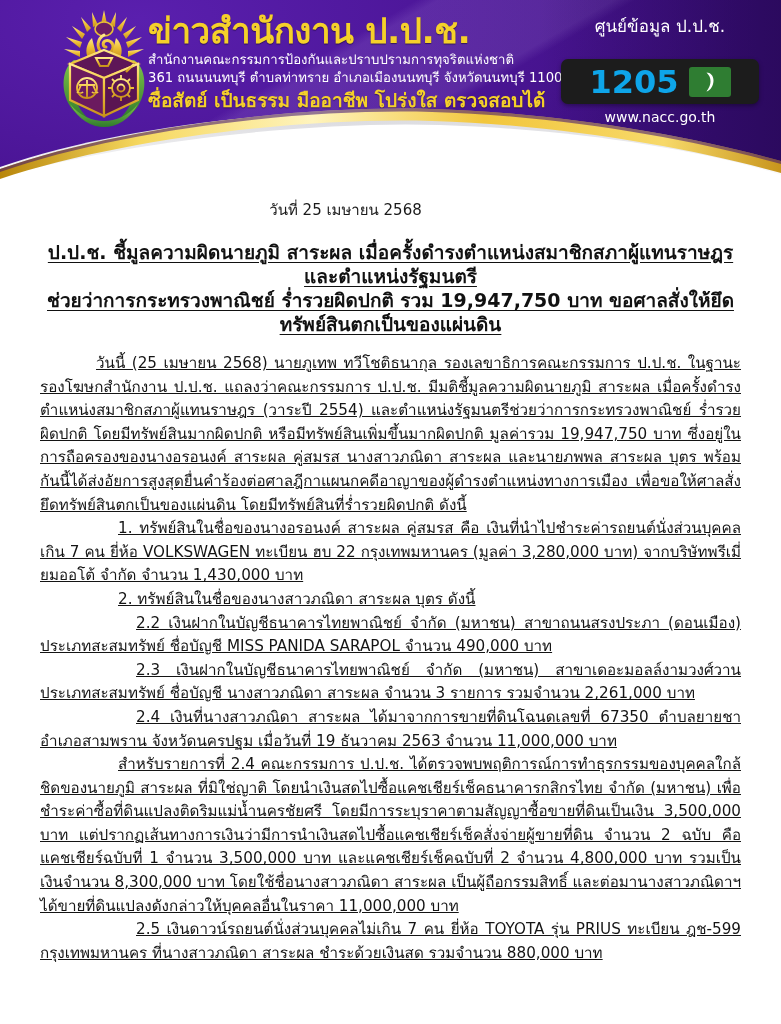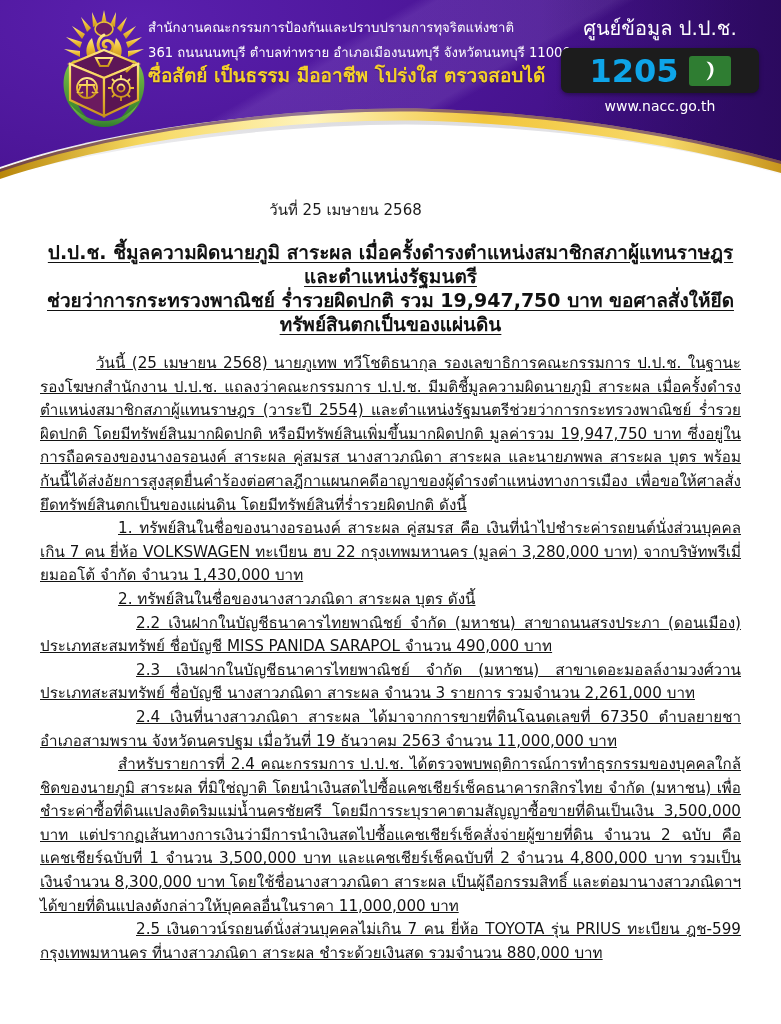--- a/index.html
+++ b/index.html
@@ -62,44 +62,44 @@
     color: #f5d02a;
     letter-spacing: -0.5px;
     text-shadow: 0 1px 1px rgba(0,0,0,0.45);
     white-space: nowrap;
   }
   .brand-sub1, .brand-sub2 {
     font-size: 13.2px;
     line-height: 16.5px;
     color: #ffffff;
     white-space: nowrap;
-    margin-top: 8px;
+    margin-top: 1px;
   }
   .brand-motto {
     margin-top: 5px;
     font-size: 19px;
     line-height: 19px;
     font-weight: bold;
     color: #f5d02a;
     white-space: nowrap;
     text-shadow: 0 1px 1px rgba(0,0,0,0.4);
   }
 
   
   .infobox {
     position: absolute;
     right: 22px;
     top: 12px;
     width: 198px;
     text-align: center;
   }
   .infobox-label {
-    font-size: 20px;
+    font-size: 17px;
     color: #ffffff;
-    margin-bottom: 4px;
+    margin-bottom: 20px;
     white-space: nowrap;
   }
   .hotline {
     background: #1c1c1c;
     border-radius: 7px;
     height: 45px;
     display: flex;
     align-items: center;
     justify-content: center;
     gap: 10px;
@@ -247,20 +247,21 @@
         <circle cx="69" cy="80" r="9"></circle>
         <circle cx="69" cy="80" r="3.5"></circle>
         <path d="M69 71 L69 67 M69 89 L69 93 M60 80 L56 80 M78 80 L82 80
                  M62.5 73.5 L60 71 M75.5 73.5 L78 71 M62.5 86.5 L60 89 M75.5 86.5 L78 89"></path>
         <path d="M74 64 L82 56" stroke-width="2.4"></path>
       </g>
     </svg>
   </div>
 
   <div class="brand">
+    <div class="brand-title">ข่าวสำนักงาน ป.ป.ช.</div>
     <div class="brand-sub1">สำนักงานคณะกรรมการป้องกันและปราบปรามการทุจริตแห่งชาติ</div>
     <div class="brand-sub2">361 ถนนนนทบุรี ตำบลท่าทราย อำเภอเมืองนนทบุรี จังหวัดนนทบุรี 11000</div>
     <div class="brand-motto">ซื่อสัตย์ เป็นธรรม มืออาชีพ โปร่งใส ตรวจสอบได้</div>
   </div>
 
   <div class="infobox">
     <div class="infobox-label">ศูนย์ข้อมูล ป.ป.ช.</div>
     <div class="hotline">
       <span class="hotline-number">1205</span>
       <span class="phone-badge">

